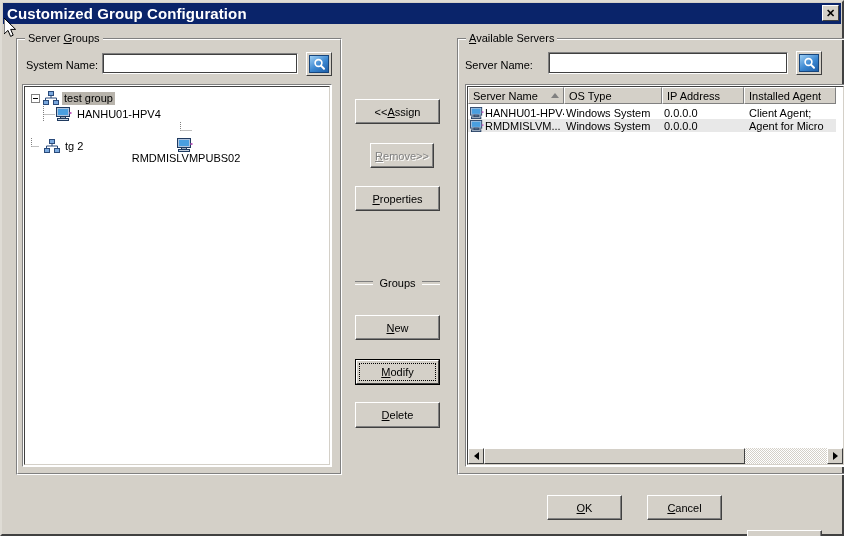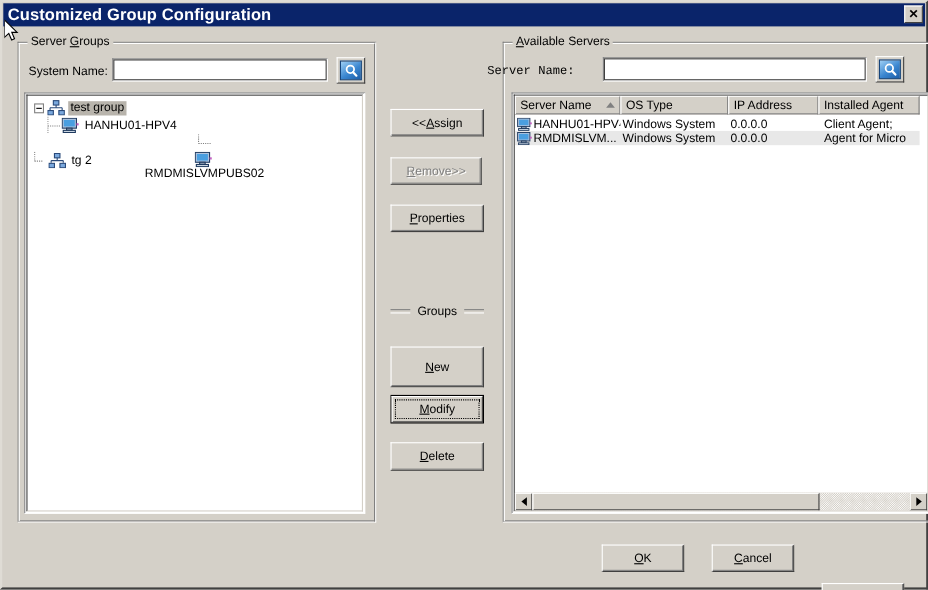--- a/index.html
+++ b/index.html
@@ -480,37 +480,37 @@
 
       </div>
     </div>
   </div>
 
   <div class="btn" style="left:353px; top:97px; width:85px; height:25px;">
     <span class="inner-bevel"></span>
     <span class="label">&lt;&lt;<span class="acc">A</span>ssign</span>
   </div>
 
-  <div class="btn disabled" style="left:353px; top:141px; width:83px; height:25px;">
+  <div class="btn disabled" style="left:368px; top:141px; width:64px; height:25px;">
     <span class="inner-bevel"></span>
     <span class="label"><span class="acc">R</span>emove&gt;&gt;</span>
   </div>
 
   <div class="btn" style="left:353px; top:184px; width:85px; height:25px;">
     <span class="inner-bevel"></span>
     <span class="label"><span class="acc">P</span>roperties</span>
   </div>
 
   <div id="groups-sep" style="left:353px; top:274px; width:85px; height:14px; justify-content:center;">
     <span class="rule"></span>
     <span class="txt">Groups</span>
     <span class="rule"></span>
   </div>
 
-  <div class="btn" style="left:353px; top:313px; width:85px; height:37px;">
+  <div class="btn" style="left:353px; top:313px; width:85px; height:25px;">
     <span class="inner-bevel"></span>
     <span class="label"><span class="acc">N</span>ew</span>
   </div>
 
   <div class="btn default-focus" style="left:353px; top:357px; width:85px; height:26px;">
     <span class="inner-bevel"></span>
     <span class="focus-rect"></span>
     <span class="label"><span class="acc">M</span>odify</span>
   </div>
 
@@ -519,21 +519,21 @@
     <span class="label"><span class="acc">D</span>elete</span>
   </div>
 
   <div class="groupbox" style="left:455px; top:36px; width:389px; height:437px;">
     <div class="groupbox-inner"></div>
     <div class="groupbox-label">
       <span class="acc">A</span>vailable Servers
     </div>
   </div>
 
-  <div class="field-label" style="left:441px; top:57px;font-family:Liberation Mono, monospace;">Server Name:</div>
+  <div class="field-label" style="left:463px; top:57px;">Server Name:</div>
 
   <input class="textfield" style="left: 546px; top: 50px; width: 240px; height: 22px;" value="" placeholder="">
 
   <div class="search-btn" style="left:794px; top:49px;">
     <div class="face">
       <svg width="13" height="13" viewBox="0 0 13 13">
         <circle cx="5.5" cy="5" r="3.4" fill="none" stroke="#ffffff" stroke-width="1.6"></circle>
         <line x1="8" y1="7.6" x2="11" y2="10.8" stroke="#ffffff" stroke-width="2" stroke-linecap="round"></line>
       </svg>
     </div>

